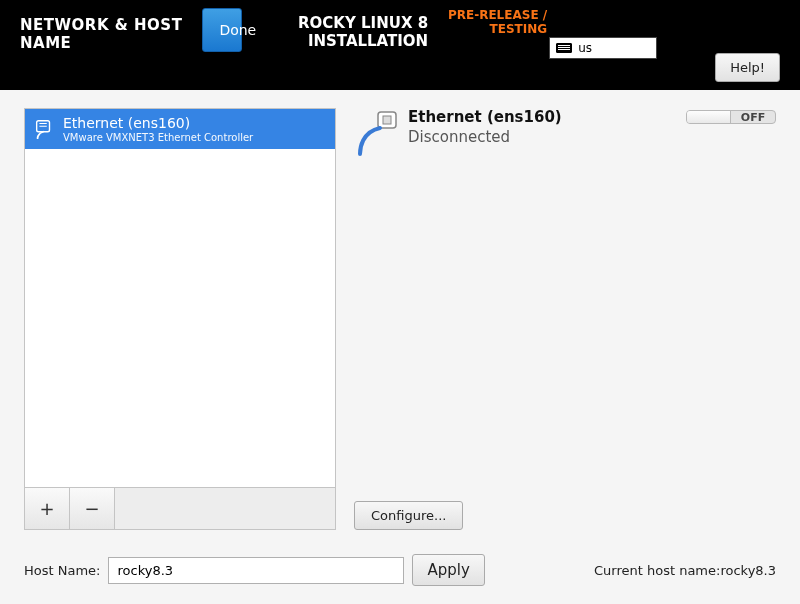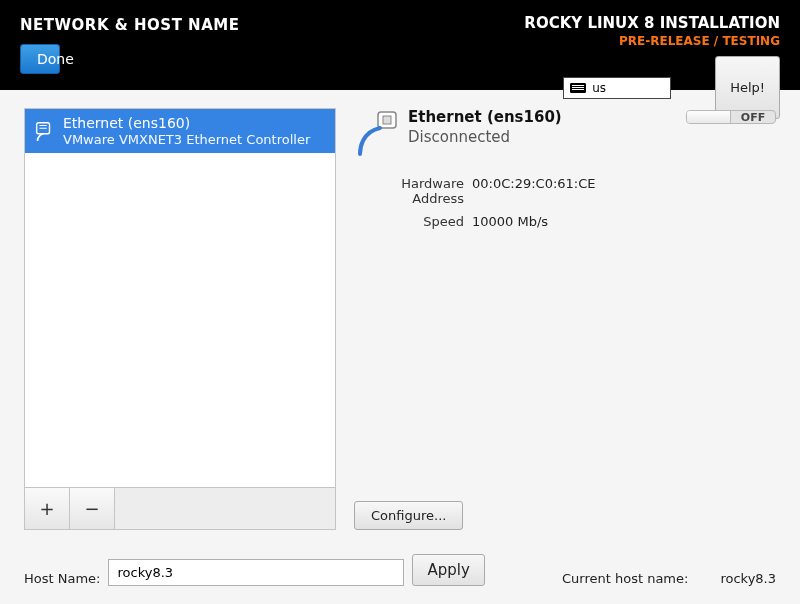--- a/index.html
+++ b/index.html
@@ -7,65 +7,65 @@
 
 .header {
   background: #000;
   height: 90px;
   padding: 8px 20px 0 20px;
   display: flex;
   justify-content: space-between;
   align-items: flex-start;
   color: #fff;
 }
-.header-left { display: flex; flex-direction: column; gap: 10px; }
+.header-left { display: flex; gap: 10px; }
 .page-title { font-size: 15px; font-weight: bold; letter-spacing: 0.5px; padding-top: 8px;}
 .done-btn {
   background: linear-gradient(#3f9fe4,#1a78d0);
   border: 1px solid #1260aa;
   color: #fff;
   padding: 6px 16px;
   border-radius: 3px;
   font-size: 14px;
   cursor: pointer;
   width: 40px;
 }
-.header-right { display: flex; flex-direction: column; align-items: flex-end; gap: 2px; text-align: right;}
+.header-right { display: flex; flex-direction: row; align-items: flex-start; gap: 2px; text-align: right;}
 .installer-title { font-size: 15px; font-weight: bold; padding-top: 6px;}
 .installer-sub { color: #f97316; font-size: 12px; font-weight: bold; }
-.header-right-row { display: flex; gap: 44px; align-items: center; margin-top: 6px;}
+.header-right-row { display: flex; gap: 58px; align-items: center; margin-top: 6px;}
 .kbd-box {
   background: #fff; color: #000; border: 1px solid #444;
   padding: 3px 6px; display: flex; align-items: center; gap: 6px;
   font-size: 12px; width: 108px; height: 22px;
 }
 .kbd-ico { width: 16px; height: 10px; background: #000; border: 1px solid #000; position: relative; border-radius: 1px;}
 .kbd-ico::after { content:""; position:absolute; inset:1px; background: repeating-linear-gradient(#fff 0 1px,#000 1px 2px);}
 .help-btn {
   background: linear-gradient(#f7f7f7,#e2e2e2);
   border: 1px solid #aaa; color: #222;
-  padding: 23px 14px; border-radius: 3px; font-size: 13px; cursor: pointer;
+  padding: 6px 14px; border-radius: 3px; font-size: 13px; cursor: pointer; margin-top: 39px;
 }
 
 .content { padding: 18px 24px 18px 24px; display: flex; flex-direction: column; height: calc(604px - 90px);}
 .main-row { display: flex; gap: 18px; flex: 1;}
 .left-col { width: 312px; display: flex; flex-direction: column;}
 .nic-list {
   border: 1px solid #c4c4c4; background: #fff; flex: 1; overflow: hidden;
 }
 .nic-item {
   background: #3584e4; color: #fff; padding: 6px 8px;
   display: flex; gap: 8px; align-items: center;
 }
 .nic-icon-small {
   width: 22px; height: 22px; flex-shrink: 0;
 }
 .nic-text { display: flex; flex-direction: column; gap: 1px;}
 .nic-title { font-size: 14px;}
-.nic-sub { font-size: 13px; opacity: 0.95;}
+.nic-sub { font-size: 10px; opacity: 0.95;}
 
 .list-tools {
   display: flex; border:1px solid #c4c4c4; border-top: none; background: #ededed;
   height: 42px;
 }
 .tool-btn {
   width: 45px; border-right: 1px solid #c4c4c4; background: linear-gradient(#fafafa,#e6e6e6);
   display:flex; align-items:center; justify-content:center; font-size: 18px; color:#333; cursor:pointer;
 }
 
@@ -88,30 +88,30 @@
 .detail-grid .k { text-align: right; color:#333;}
 .detail-grid .v { color:#222;}
 
 .configure-row { margin-top: auto; display:flex; justify-content:flex-start; padding-top:10px;}
 .cfg-btn {
   background: linear-gradient(#f7f7f7,#e2e2e2); border:1px solid #aaa;
   padding: 6px 16px; border-radius:3px; font-size:13px; cursor:pointer; color:#222;
 }
 
 .hostname-row {
-  display:flex; align-items:flex-end; gap: 8px; padding-top: 24px; font-size:13px; color:#222;
+  display:flex; align-items:center; gap: 8px; padding-top: 24px; font-size:13px; color:#222;
 }
 .hostname-input {
   border:1px solid #b0b0b0; padding: 5px 8px; font-size:13px; width: 296px; background:#fff;
 }
 .apply-btn {
   background: linear-gradient(#f7f7f7,#e2e2e2); border:1px solid #aaa;
   padding: 6px 14px; border-radius:3px; font-size:15px; cursor:pointer; color:#222;
 }
-.cur-host { margin-left:auto; display:flex; gap:32px; font-size:13px; color:#222;}
+.cur-host { margin-left:auto; display:flex; gap:0; font-size:13px; color:#222;}
 </style>
 </head>
 <body>
 
 <div class="header">
   <div class="header-left">
     <div class="page-title">NETWORK &amp; HOST NAME</div>
     <button class="done-btn">Done</button>
   </div>
   <div class="header-right">
@@ -160,26 +160,20 @@
         <div class="detail-head">
           <div class="detail-title">Ethernet (ens160)</div>
           <div class="detail-status">Disconnected</div>
         </div>
         <div class="toggle">
           <div class="toggle-knob"></div>
           <div class="toggle-label">OFF</div>
         </div>
       </div>
 
-      <div class="detail-grid">
-        <div class="k">Hardware Address</div>
-        <div class="v">00:0C:29:C0:61:CE</div>
-        <div class="k">Speed</div>
-        <div class="v">10000 Mb/s</div>
-      </div>
 
       <div class="configure-row">
         <button class="cfg-btn">Configure...</button>
       </div>
     </div>
   </div>
 
   <div class="hostname-row">
     <span>Host Name:</span>
     <input class="hostname-input" value="rocky8.3" style="">

